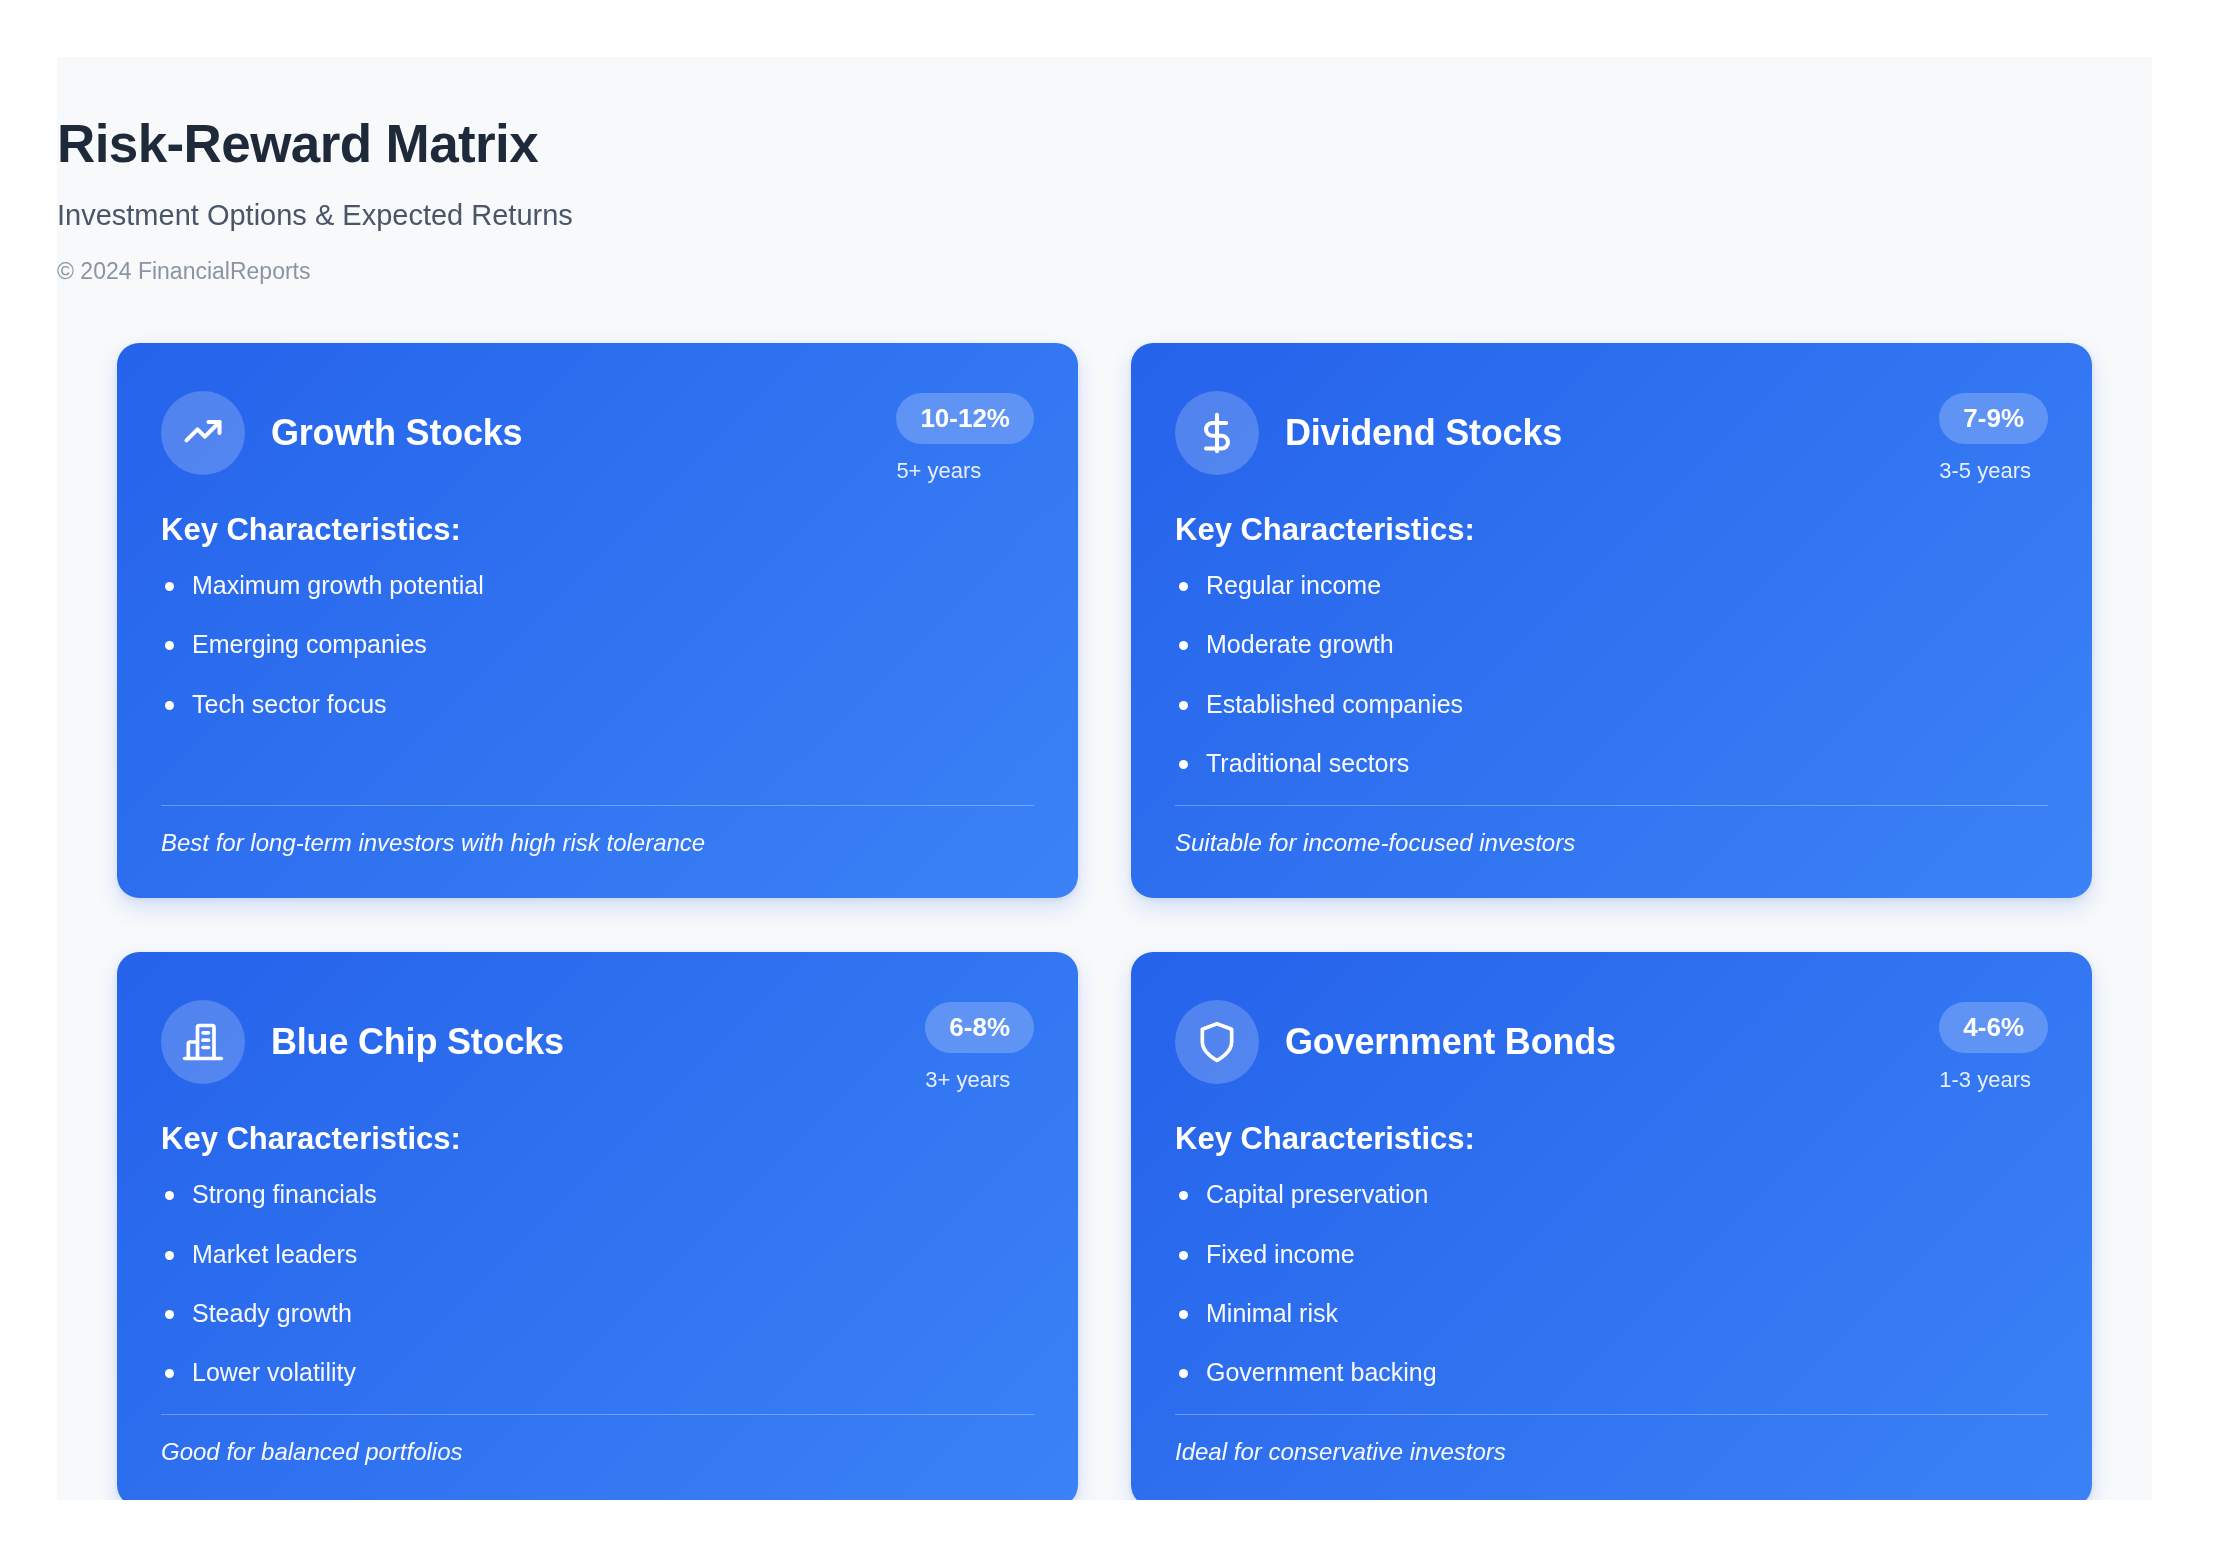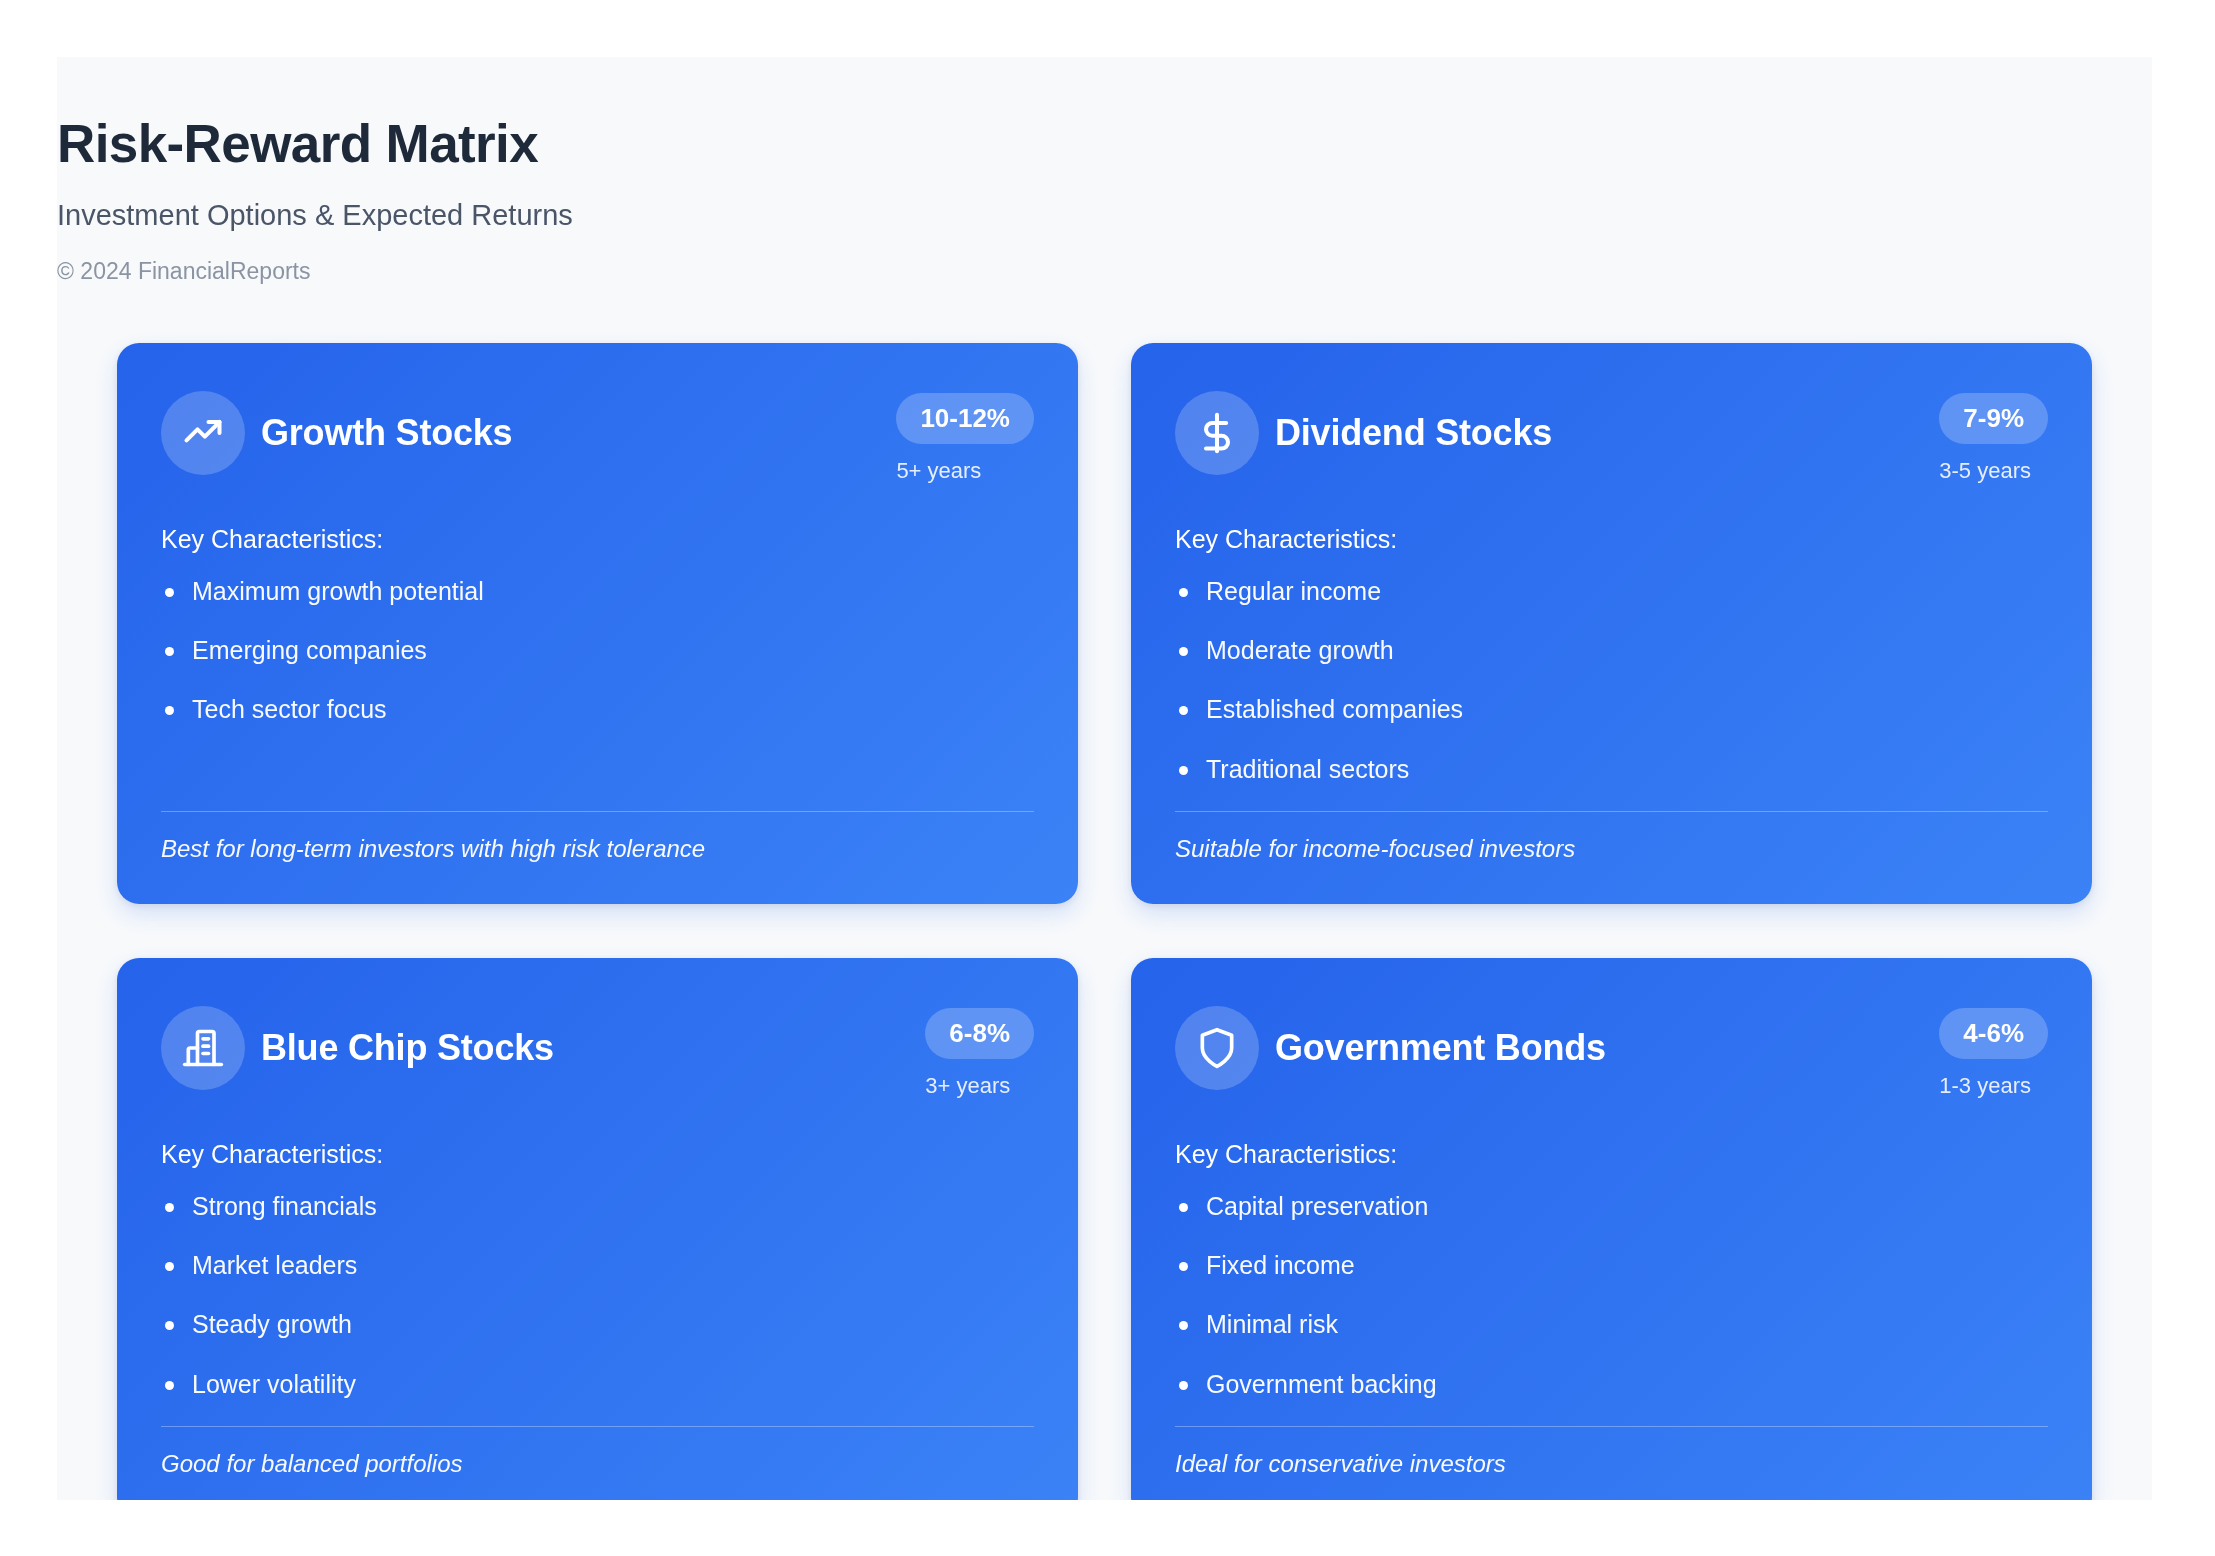--- a/index.html
+++ b/index.html
@@ -74,21 +74,21 @@
 
   
   .card-head {
     display: flex;
     align-items: flex-start;
     justify-content: space-between;
   }
   .card-head-left {
     display: flex;
     align-items: center;
-    gap: 16px;
+    gap: 26px;
     padding-top: 4px;
   }
   .icon-circle {
     width: 84px;
     height: 84px;
     border-radius: 50%;
     background: rgba(255, 255, 255, 0.20);
     display: flex;
     align-items: center;
     justify-content: center;
@@ -122,23 +122,23 @@
   }
   .horizon {
     margin-top: 14px;
     font-size: 22px;
     color: rgba(255, 255, 255, 0.88);
     line-height: 1.2;
   }
 
   
   .char-label {
-    margin-top: 40px;
-    font-size: 25px;
-    font-weight: normal;
+    margin-top: 27px;
+    font-size: 31px;
+    font-weight: bold;
     line-height: 1.2;
   }
   .char-list {
     list-style: none;
     margin: 22px 0 0 0;
     padding: 0;
   }
   .char-list li {
     position: relative;
     padding-left: 31px;

